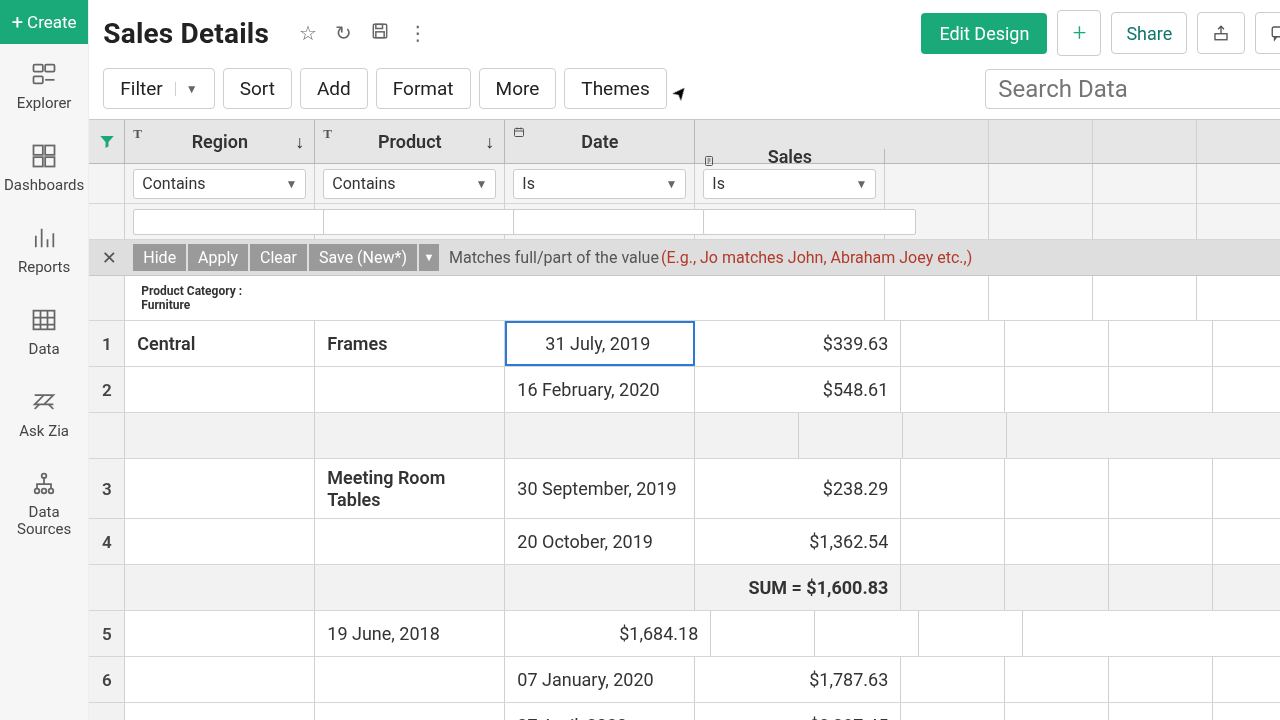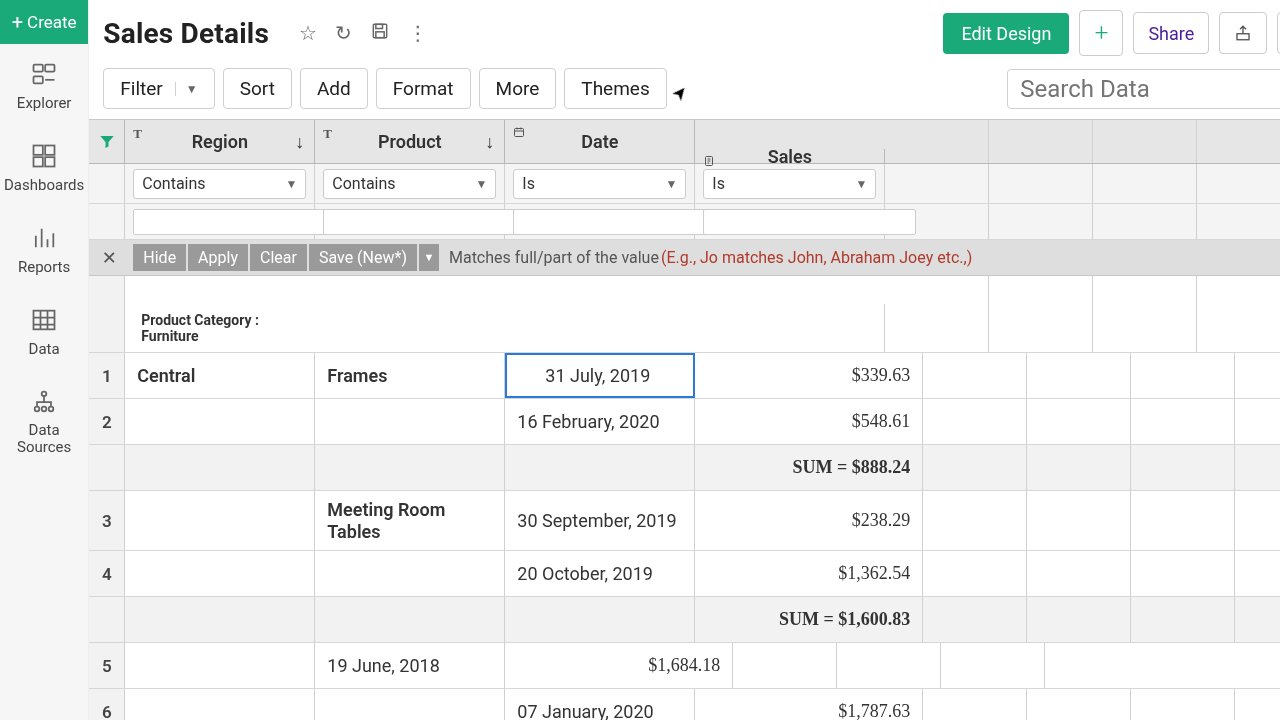--- a/index.html
+++ b/index.html
@@ -17,21 +17,21 @@
   .main { flex: 1; display: flex; flex-direction: column; }
 
   
   .hdr { display: flex; align-items: center; padding: 10px 14px 8px; gap: 12px; }
   .title { font-size: 28px; font-weight: 700; letter-spacing: .2px; color: #222; }
   .hdr-icons { display: flex; align-items: center; gap: 18px; margin-left: 18px; }
   .hdr-icons span { color: #666; font-size: 20px; cursor: pointer; }
   .hdr-spacer { flex: 1; }
   .hdr-right { display: flex; align-items: center; gap: 10px; }
   .btn-green { background: #1aaa7a; color: #fff; border: none; padding: 10px 18px; font-size: 18px; border-radius: 4px; cursor: pointer; }
-  .btn-outline { background: #fff; border: 1px solid #ccc; padding: 8px 14px; font-size: 18px; border-radius: 4px; cursor: pointer; display: flex; align-items: center; justify-content: center; min-width: 44px; min-height: 42px; color: #4c1d95; }
+  .btn-outline { background: #fff; border: 1px solid #ccc; padding: 8px 14px; font-size: 18px; border-radius: 4px; cursor: pointer; display: flex; align-items: center; justify-content: center; min-width: 44px; min-height: 42px; color: #0f766e; }
 
   
   .tbar { display: flex; align-items: center; padding: 4px 14px 10px; gap: 8px; }
   .tb-btn { background: #fff; border: 1px solid #cfcfcf; border-radius: 4px; padding: 8px 16px; font-size: 19px; color: #222; cursor: pointer; }
   .filter-btn { display: flex; align-items: center; }
   .filter-btn .caret { border-left: 1px solid #cfcfcf; margin-left: 12px; padding-left: 10px; font-size: 12px; color: #666; }
   .tbar-spacer { flex: 1; }
   .search-box { display: flex; align-items: center; border: 1px solid #cfcfcf; border-radius: 4px; width: 318px; height: 40px; padding: 0 12px; color: #888; font-size: 18px; }
   .search-box input { border: none; outline: none; flex: 1; font-size: 24px; }
   .search-box svg { width: 20px; height: 20px; stroke: #888; fill: none; stroke-width: 2; }
@@ -70,32 +70,32 @@
   .actbar { display: flex; align-items: center; background: #dedede; border-bottom: 1px solid #c7c7c7; height: 36px; padding: 0 6px; gap: 2px; font-size: 16px; }
   .actbar .close-x { width: 28px; text-align: center; color: #555; font-size: 18px; cursor: pointer; margin-right: 8px; }
   .act-btn { background: #9a9a9a; color: #fff; border: none; padding: 4px 10px; font-size: 16px; cursor: pointer; }
   .act-dd { background: #9a9a9a; color: #fff; width: 20px; height: 27px; display: flex; align-items: center; justify-content: center; font-size: 11px; cursor: pointer; }
   .act-hint { margin-left: 8px; color: #555; font-size: 16px; }
   .act-eg { color: #b13a2b; font-size: 16px; }
 
   
   .group-hdr { display: flex; border-bottom: 1px solid #d6d6d6; background: #fff; }
   .group-hdr .rn { width: 36px; border-right: 1px solid #d0d0d0; }
-  .group-hdr .g-body { flex: 0 0 760px; padding: 8px 16px; font-size: 14px; font-weight: 700; color: #333; border-right: 1px solid #d0d0d0; margin-top: 28px; }
+  .group-hdr .g-body { flex: 0 0 760px; padding: 8px 16px; font-size: 12px; font-weight: 700; color: #333; border-right: 1px solid #d0d0d0; }
   .group-hdr .g-blank { width: 104px; border-right: 1px solid #d0d0d0; }
 
   
   .drow { display: flex; border-bottom: 1px solid #d6d6d6; height: 46px; align-items: stretch; background: #fff; }
   .drow.sum { background: #f2f2f2; }
   .rn { width: 36px; border-right: 1px solid #d0d0d0; display: flex; align-items: center; justify-content: center; font-size: 17px; font-weight: 600; color: #444; background: #f2f2f2; }
   .cell { border-right: 1px solid #d0d0d0; display: flex; align-items: center; padding: 0 12px; font-size: 18px; color: #333; }
   .cell.region  { width: 190px; font-weight: 600; text-align: right; }
   .cell.product { width: 190px; font-weight: 600; }
   .cell.date    { width: 190px; }
-  .cell.sales   { width: 228px; justify-content: flex-end; font-family: Liberation Serif, serif; }
+  .cell.sales   { width: 206px; justify-content: flex-end; }
   .cell.blank   { width: 104px; }
   .cell.selected { outline: 2px solid #2a7bd6; outline-offset: -2px; background: #fff; padding-left: 40px; }
   .sum .cell.sales { font-weight: 700; }
 
   
   .cursor { position: fixed; left: 672px; top: 82px; font-size: 18px; pointer-events: none; }
 
 </style>
 </head>
 <body>
@@ -131,20 +131,27 @@
           <path d="M5 20V10M10 20V4M15 20v-7M20 20V8"></path>
         </svg>
       <span>Reports</span>
     </div>
     <div class="rail-item">
       <svg viewBox="0 0 24 24">
           <rect x="3" y="4" width="18" height="16"></rect>
           <path d="M3 10h18M3 16h18M9 4v16M15 4v16"></path>
         </svg>
       <span>Data</span>
+    </div>
+    <div class="rail-item">
+      <svg viewBox="0 0 24 24">
+          <path d="M4 6h16l-8 8 8 0-16 0 8-8"></path>
+          <path d="M4 18l4-4M20 18l-4-4"></path>
+        </svg>
+      <span>Ask Zia</span>
     </div>
     <div class="rail-item">
       <svg viewBox="0 0 24 24">
           <circle cx="6" cy="18" r="2"></circle>
           <circle cx="12" cy="18" r="2"></circle>
           <circle cx="18" cy="18" r="2"></circle>
           <path d="M6 16v-4h12v4M12 12V6"></path>
           <circle cx="12" cy="5" r="2"></circle>
         </svg>
       <span style="text-align:center; line-height:1.15;">Data Sources</span>
@@ -344,21 +351,20 @@
             <div class="cell blank"></div>
             <div class="cell blank"></div>
             <div class="cell blank"></div>
             <div class="cell blank" style="border-right: none; flex: 1 1 0%;"></div>
           </div>
           <div class="drow sum">
             <div class="rn"></div>
             <div class="cell region" style="border-bottom: none;"></div>
             <div class="cell product"></div>
             <div class="cell date"></div>
-            <div class="cell sales">SUM = $888.24</div>
             <div class="cell blank"></div>
             <div class="cell blank"></div>
             <div class="cell blank"></div>
             <div class="cell blank" style="border-right: none; flex: 1 1 0%;"></div>
           </div>
           <div class="drow" style="height: 60px;">
             <div class="rn">3</div>
             <div class="cell region"></div>
             <div class="cell product" style="line-height: 1.2;">Meeting Room Tables</div>
             <div class="cell date">30 September, 2019</div>

